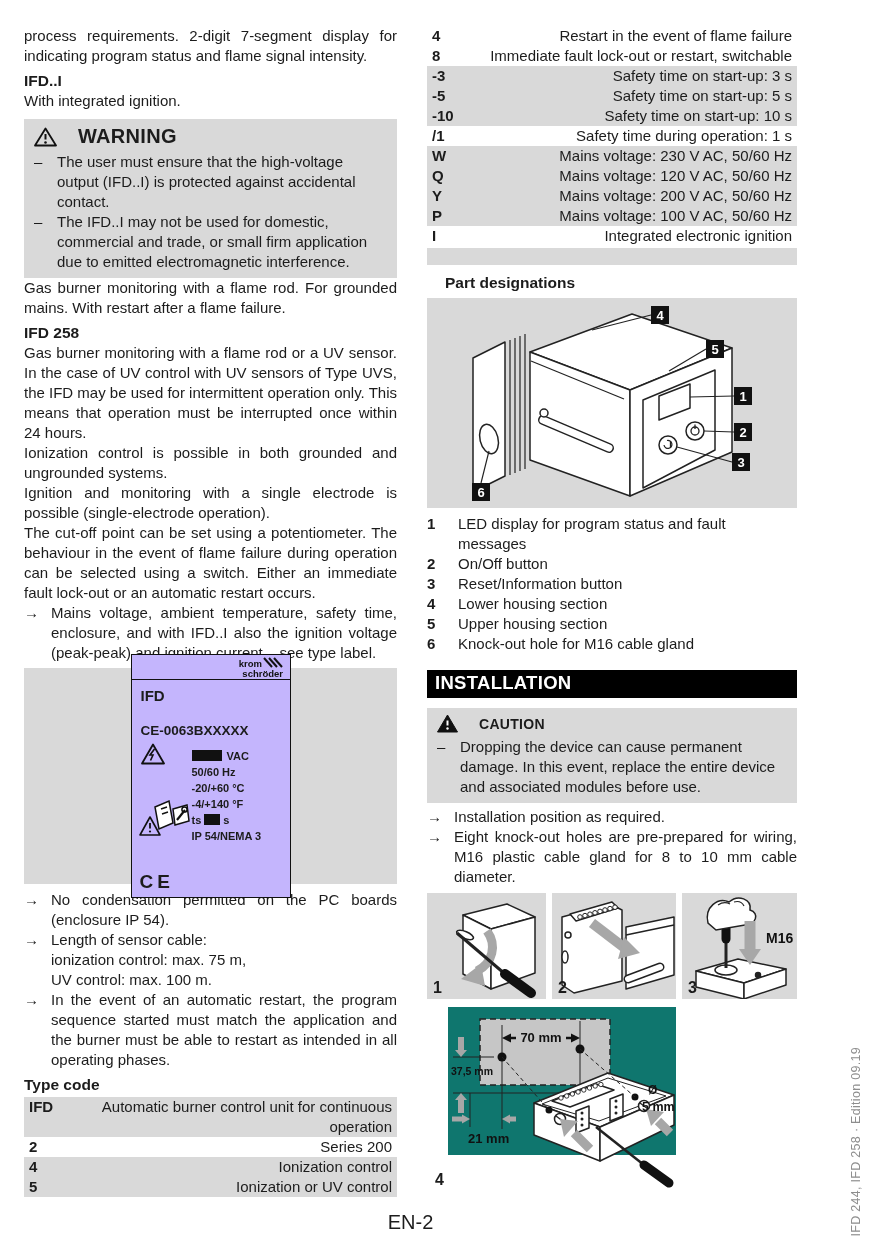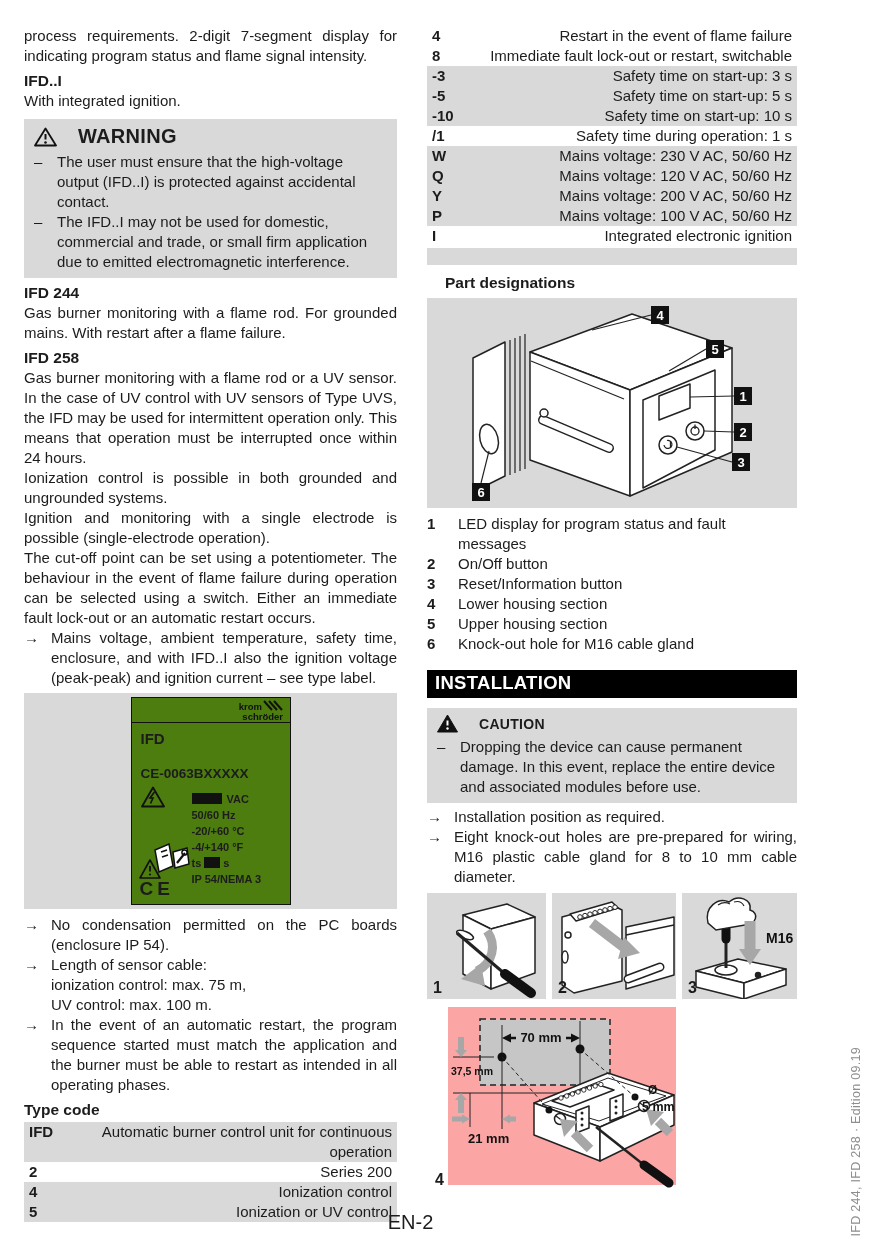--- a/index.html
+++ b/index.html
@@ -37,21 +37,21 @@
   .tc-row.shaded { background:#d9d9d9; }
   .tc-row.empty { height:17px; margin-top:2px; }
   .tc-code { font-weight:bold; flex:none; }
   .col-left  .tc-code { width:64px; }
   .col-right .tc-code { width:48px; }
   .tc-desc { flex:1; text-align:right; }
 
   
   .label-figure { margin-top:5px; height:216px; background:#d9d9d9;
     display:flex; align-items:center; justify-content:center; }
-  .plate { position:relative; width:160px; height:208px; background:#4d7c0f; border:1.6px solid #111; }
+  .plate { position:relative; width:160px; height:244px; background:#c4b5fd; border:1.6px solid #111; }
   .plate-head { height:25px; border-bottom:1.6px solid #111; position:relative; }
   .plate-head svg { position:absolute; right:3px; top:2px; }
   .ks-txt { font:bold 9.5px "Liberation Sans",sans-serif; fill:#111; }
   .plate-model { position:absolute; left:9px; top:32px; font-size:15px; font-weight:bold; }
   .plate-ce { position:absolute; left:9px; top:68px; font-size:13.5px; font-weight:bold; }
   .tri-bolt { position:absolute; left:9px; top:88px; }
   .plate-specs { position:absolute; left:60px; top:93px; font-size:11px; font-weight:bold; line-height:16px; white-space:nowrap; }
   .blackbox { display:inline-block; width:30px; height:11px; background:#111; vertical-align:-1px; margin-right:5px; }
   .blackbox.small { width:16px; margin:0 3px; }
   .pictos { position:absolute; left:7px; top:142px; }
@@ -67,21 +67,21 @@
 
   .section-bar { margin-top:16px; background:#000; color:#fff; font-weight:bold;
     font-size:18.5px; letter-spacing:.3px; padding:2px 8px 4px 8px; }
 
   
   .figrow { display:flex; gap:6px; margin-top:6px; }
   .figpanel { position:relative; background:#d9d9d9; height:106px; }
   .figpanel svg { display:block; }
   .fignum { position:absolute; left:6px; bottom:2px; font-size:16px; font-weight:bold; }
   .fig4wrap { position:relative; margin-top:8px; height:186px; }
-  .fig4panel { position:absolute; left:21px; top:0; width:228px; height:178px; background:#fca5a5; }
+  .fig4panel { position:absolute; left:21px; top:0; width:228px; height:148px; background:#0f766e; }
   .fig4num { position:absolute; left:8px; bottom:4px; font-size:16px; font-weight:bold; }
 
   .svgtext { font-family:"Liberation Sans",sans-serif; font-weight:bold; fill:#111; }
   .tag-t { font:bold 13px "Liberation Sans",sans-serif; fill:#fff; }
 
   .footer { position:absolute; left:24px; bottom:7px; width:773px; text-align:center; font-size:20px; }
   .edition { position:absolute; right:12px; bottom:4px; writing-mode:vertical-rl;
     transform:rotate(180deg); font-size:12.5px; color:#8e8e8e; letter-spacing:.3px; }
 </style>
 </head>
@@ -110,21 +110,20 @@
           <div class="dash-item">
             <span class="dash-text">The user must ensure that the high-voltage output (IFD..I) is protected against accidental contact.</span>
           </div>
 
           <div class="dash-item">
             <span class="dash-text">The IFD..I may not be used for domestic, commercial and trade, or small firm application due to emitted electromagnetic interference.</span>
           </div>
         </div>
     </div>
 
-    <h3>IFD 244</h3>
     <p class="body-p jtext">Gas burner monitoring with a flame rod. For grounded mains. With restart after a flame failure.</p>
 
     <h3>IFD 258</h3>
     <div>
 
         <p class="body-p jtext">Gas burner monitoring with a flame rod or a UV sensor. In the case of UV control with UV sensors of Type UVS, the IFD may be used for intermittent operation only. This means that operation must be interrupted once within 24 hours.</p>
 
         <p class="body-p jtext">Ionization control is possible in both grounded and ungrounded systems.</p>
 
         <p class="body-p jtext">Ignition and monitoring with a single electrode is possible (single-electrode operation).</p>

